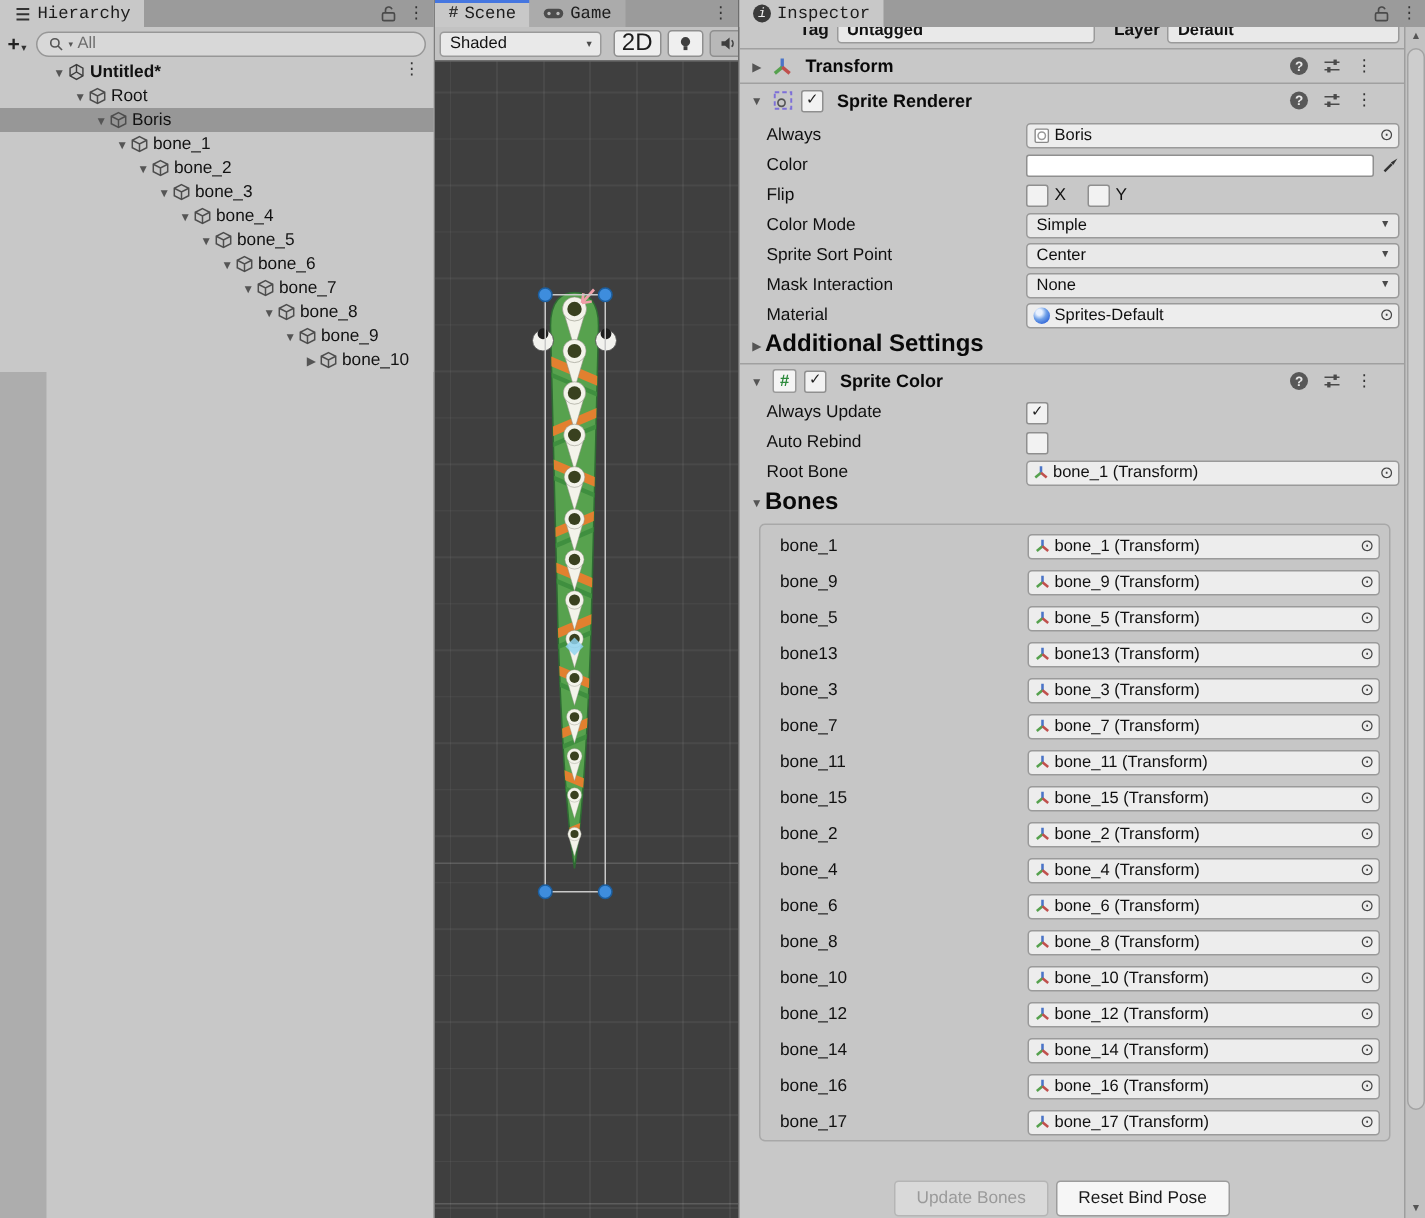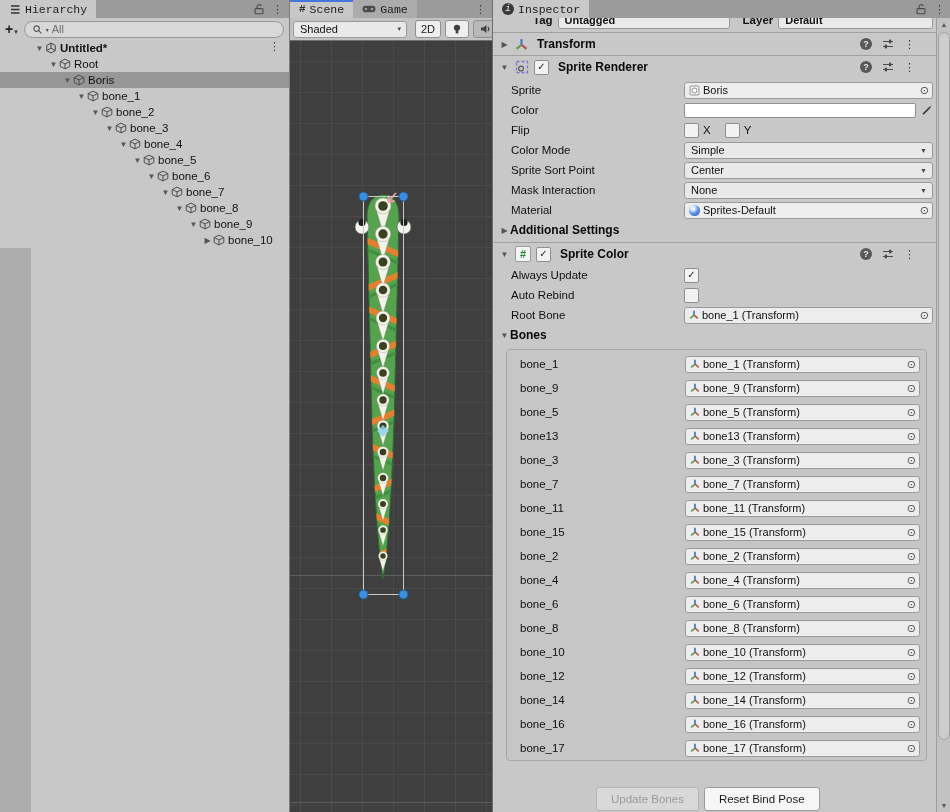--- a/index.html
+++ b/index.html
@@ -44,21 +44,21 @@
   .h-row.scene-row .h-label{font-weight:bold;}
   .h-row .row-kebab{position:absolute;right:9px;top:1px;}
   .cube{width:12px;height:12px;}
 
   
   #scene{position:absolute;left:290px;top:0;width:202px;height:812px;background:#3F3F3F;}
   #scene .toolbar{position:absolute;top:18px;left:0;right:0;height:22px;background:#C2C2C2;
     border-bottom:1px solid #6E6E6E;display:flex;align-items:center;padding:0 3px;gap:4px;}
   .shadeddd{width:100px;}
   .tbtn{height:16px;border-radius:3px;border:1px solid #8F8F8F;background:#EFEFEF;
-    display:flex;align-items:center;justify-content:center;padding:0 5px;font-size:11px;color:#1b1b1b;}
+    display:flex;align-items:center;justify-content:center;padding:0 5px;font-size:16px;color:#1b1b1b;}
   .tbtn.off{background:#B8B8B8;}
   #viewport{position:absolute;top:41px;left:0;right:0;bottom:0;background-color:#3F3F3F;
     background-image:repeating-linear-gradient(to right,rgba(255,255,255,.05) 0 1px,transparent 1px 31px),
                      repeating-linear-gradient(to bottom,rgba(255,255,255,.05) 0 1px,transparent 1px 31px);
     background-position:10px 20px;}
   #viewport svg{position:absolute;left:0;top:0;}
   .pin-body{fill:#F3F3EA;stroke:#8E8E82;stroke-width:.4;}
   .pin-core{fill:#39411F;stroke:none;}
   .stripe{stroke:#E2802F;stroke-width:6;}
   .stripe2{stroke:#3F8F3F;stroke-width:3;}
@@ -70,21 +70,21 @@
   .tagrow{position:absolute;top:-9px;left:0;right:0;height:22px;display:flex;align-items:center;gap:5px;padding:0 4px 0 40px;}
   .tagrow .fld{height:15px;background:#E9E9E9;border:1px solid #9A9A9A;border-radius:3px;display:flex;align-items:center;padding:0 6px;font-size:11px;}
   .comp-header{height:22px;display:flex;align-items:center;gap:5px;padding:0 8px 0 6px;}
   .comp-header .title{font-weight:bold;font-size:12px;color:#090909;padding-left:4px;}
   .hdr-icons{margin-left:auto;display:flex;align-items:center;gap:10px;padding-right:14px;}
   .irow{height:20px;display:flex;align-items:center;padding:0 4px 0 18px;}
   .irow .lbl{width:173px;flex:0 0 auto;color:#101010;}
   .irow .ctl{flex:1;display:flex;align-items:center;}
   .irow .ctl > .grow{flex:1;}
   .foldrow{height:20px;display:flex;align-items:center;padding-left:6px;}
-  .foldrow .title{font-weight:bold;font-size:12px;color:#090909;}
+  .foldrow .title{font-weight:bold;font-size:16px;color:#090909;}
   .colorfield{flex:1;height:13px;background:#FFFFFF;border:1px solid #8F8F8F;border-radius:2px;}
   .flipbox{display:flex;align-items:center;gap:4px;margin-right:14px;}
   .bones-box{margin:4px 0 0 13px;width:421px;height:412px;border:1px solid #A8A8A8;border-radius:4px;background:#C6C6C6;
     padding-top:2px;box-sizing:border-box;}
   .bone-row{height:24px;display:flex;align-items:center;padding:0 6px 0 13px;}
   .bone-row .bone-label{width:165px;flex:0 0 auto;color:#101010;}
   .bone-row .objfield{flex:1;}
   .btnrow{margin-top:26px;display:flex;gap:5px;padding-left:103px;}
   .btn{height:22px;border:1px solid #9C9C9C;border-radius:3px;background:#F6F6F6;
     display:flex;align-items:center;justify-content:center;font-size:11.5px;color:#1a1a1a;padding:0 14px;}
@@ -464,21 +464,21 @@
           <span class="helpdot">?</span>
           <svg class="ic" width="12" height="12">
               <use href="#i-sliders"></use>
             </svg>
           <span class="kebab">⋮</span>
         </span>
       </div>
 
       <div style="padding:2px 0">
         <div class="irow">
-          <span class="lbl">Sprite</span>
+          <span class="lbl">Always</span>
           <span class="ctl">
               <span class="objfield grow">
             <svg class="ic" width="11" height="11">
                   <use href="#i-sprite"></use>
                 </svg>
             <span>Boris</span>
             <span class="of-pick">⊙</span>
           </span>
             </span>
         </div>

